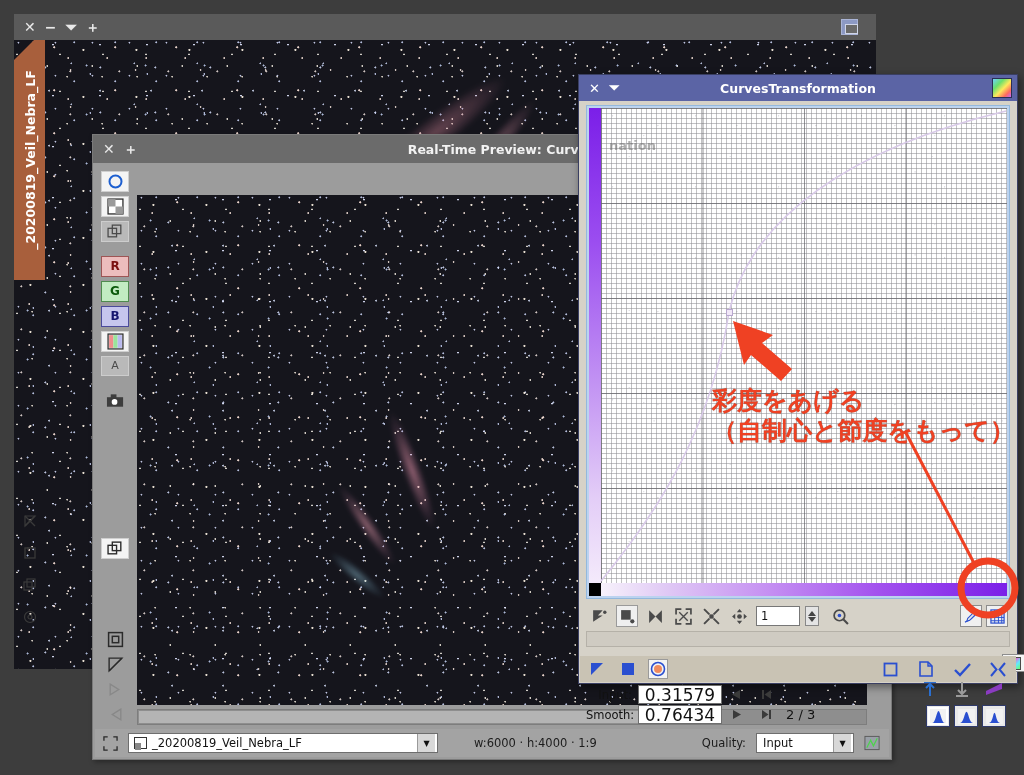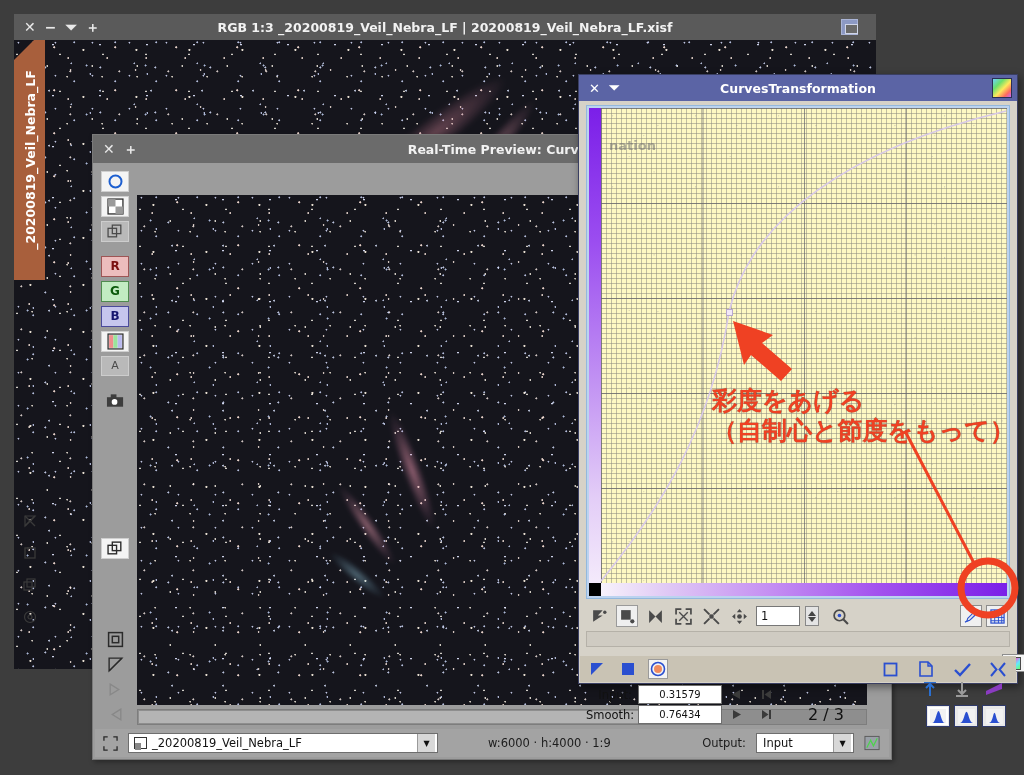--- a/index.html
+++ b/index.html
@@ -186,21 +186,21 @@
   .grad-left {
     position:absolute; left:0; top:0; width:12px; height:475px;
     background: linear-gradient(to bottom, #7b1fe8 0%, #9b4df0 28%, #c293f3 58%, #e3cdf7 82%, #f4eafb 100%);
   }
   .grad-bottom {
     position:absolute; left:12px; bottom:0; width:406px; height:13px;
     background: linear-gradient(to right, #f7f2fb 0%, #e0c9f5 16%, #c48ef2 42%, #a352ee 68%, #7b1fe8 100%);
   }
   .plot-area {
     position:absolute; left:12px; top:0; width:406px; height:475px;
-    background:#fef9c3; overflow:hidden;
+    background:#ffffff; overflow:hidden;
   }
   .plot-noise {
     position:absolute; inset:0; opacity:.5;
     background-image:
       radial-gradient(circle at 14% 11%, rgba(120,120,140,.5) 0.5px, transparent 1px),
       radial-gradient(circle at 44% 31%, rgba(110,110,130,.4) 0.5px, transparent 1px),
       radial-gradient(circle at 72% 19%, rgba(130,125,140,.45) 0.5px, transparent 1px),
       radial-gradient(circle at 28% 63%, rgba(115,115,135,.4) 0.5px, transparent 1px),
       radial-gradient(circle at 61% 77%, rgba(125,120,140,.4) 0.5px, transparent 1px);
     background-size: 83px 71px, 97px 89px, 79px 93px, 101px 77px, 87px 83px;
@@ -277,24 +277,24 @@
   .sw { width:15px; height:13px; border:1px solid #4a4a4a; flex:none; }
 
   .ct-fields {
     position:absolute; left:7px; top:602px; width:424px; height:58px;
     font-size:11.5px; color:#111;
   }
   .fld-row { position:absolute; display:flex; align-items:center; gap:6px; }
   .fld-lbl { width:46px; text-align:right; }
   .numbox {
     width:84px; height:19px; background:#fff; border:1px solid #6f6f6f;
-    display:flex; align-items:center; justify-content:center; font-size:10px; color:#111;
+    display:flex; align-items:center; justify-content:center; font-size:17px; color:#111;
   }
   .navbtn { width:16px; height:16px; display:flex; align-items:center; justify-content:center; }
-  .idx { font-size:16px; color:#111; margin-left:28px; }
+  .idx { font-size:13px; color:#111; margin-left:6px; }
 
   .ct-bottom {
     position:absolute; left:1px; bottom:1px; width:436px; height:26px;
     background:#c9c3b4; display:flex; align-items:center; padding:0 8px; gap:10px;
   }
   .ct-bottom-right { margin-left:auto; display:flex; gap:16px; align-items:center; }
   .bb { width:20px; height:20px; display:flex; align-items:center; justify-content:center; }
   .bb.on { background:#f3f3f3; border:1px solid #9a9a9a; }
 
   .hist-btns { position:absolute; right:4px; top:28px; display:flex; gap:4px; }
@@ -311,21 +311,20 @@
 <div id="root">
 
   <div class="main-window">
     <div class="main-titlebar">
       <div class="tb-btns">
         <span class="tb-icon">✕</span>
         <span class="tb-icon">−</span>
         <span class="tb-icon">⏷</span>
         <span class="tb-icon">＋</span>
       </div>
-      <div class="main-title-text">RGB 1:3 _20200819_Veil_Nebra_LF | 20200819_Veil_Nebra_LF.xisf</div>
       <div class="restore-box"></div>
     </div>
     <div class="main-canvas">
       <div class="sky"></div>
       <div class="neb1"></div>
       <div class="neb2"></div>
       <div class="neb3"></div>
     </div>
   </div>
 
@@ -465,22 +464,22 @@
 
       <div class="prev-statusbar">
         <svg width="15" height="15" viewBox="0 0 16 16">
           <path d="M1 5 L1 1 L5 1 M11 1 L15 1 L15 5 M15 11 L15 15 L11 15 M5 15 L1 15 L1 11" fill="none" stroke="#2a2a2a" stroke-width="1.4"></path>
         </svg>
         <div class="combo" style="width:310px;">
           <span class="file-icon"></span>
           <span>_20200819_Veil_Nebra_LF</span>
           <span class="arrow">▼</span>
         </div>
-        <span style="margin-left:40px;">w:6000 · h:4000 · 1:9</span>
-        <span style="margin-left:auto;">Output:</span>
+        <span style="margin-left:26px;">w:6000 · h:4000 · 1:9</span>
+        <span style="margin-left:auto;">Quality:</span>
         <div class="combo" style="width:98px;">
           <span style="padding-left:4px;">Input</span>
           <span class="arrow">▼</span>
         </div>
         <svg width="17" height="16" viewBox="0 0 18 16">
           <rect x="1" y="1" width="15" height="14" fill="#9aa0a8" stroke="#5a5a5a"></rect>
           <path d="M3 13 L7 5 L10 11 L14 3" fill="none" stroke="#4cd44c" stroke-width="1.3"></path>
         </svg>
       </div>
     </div>

